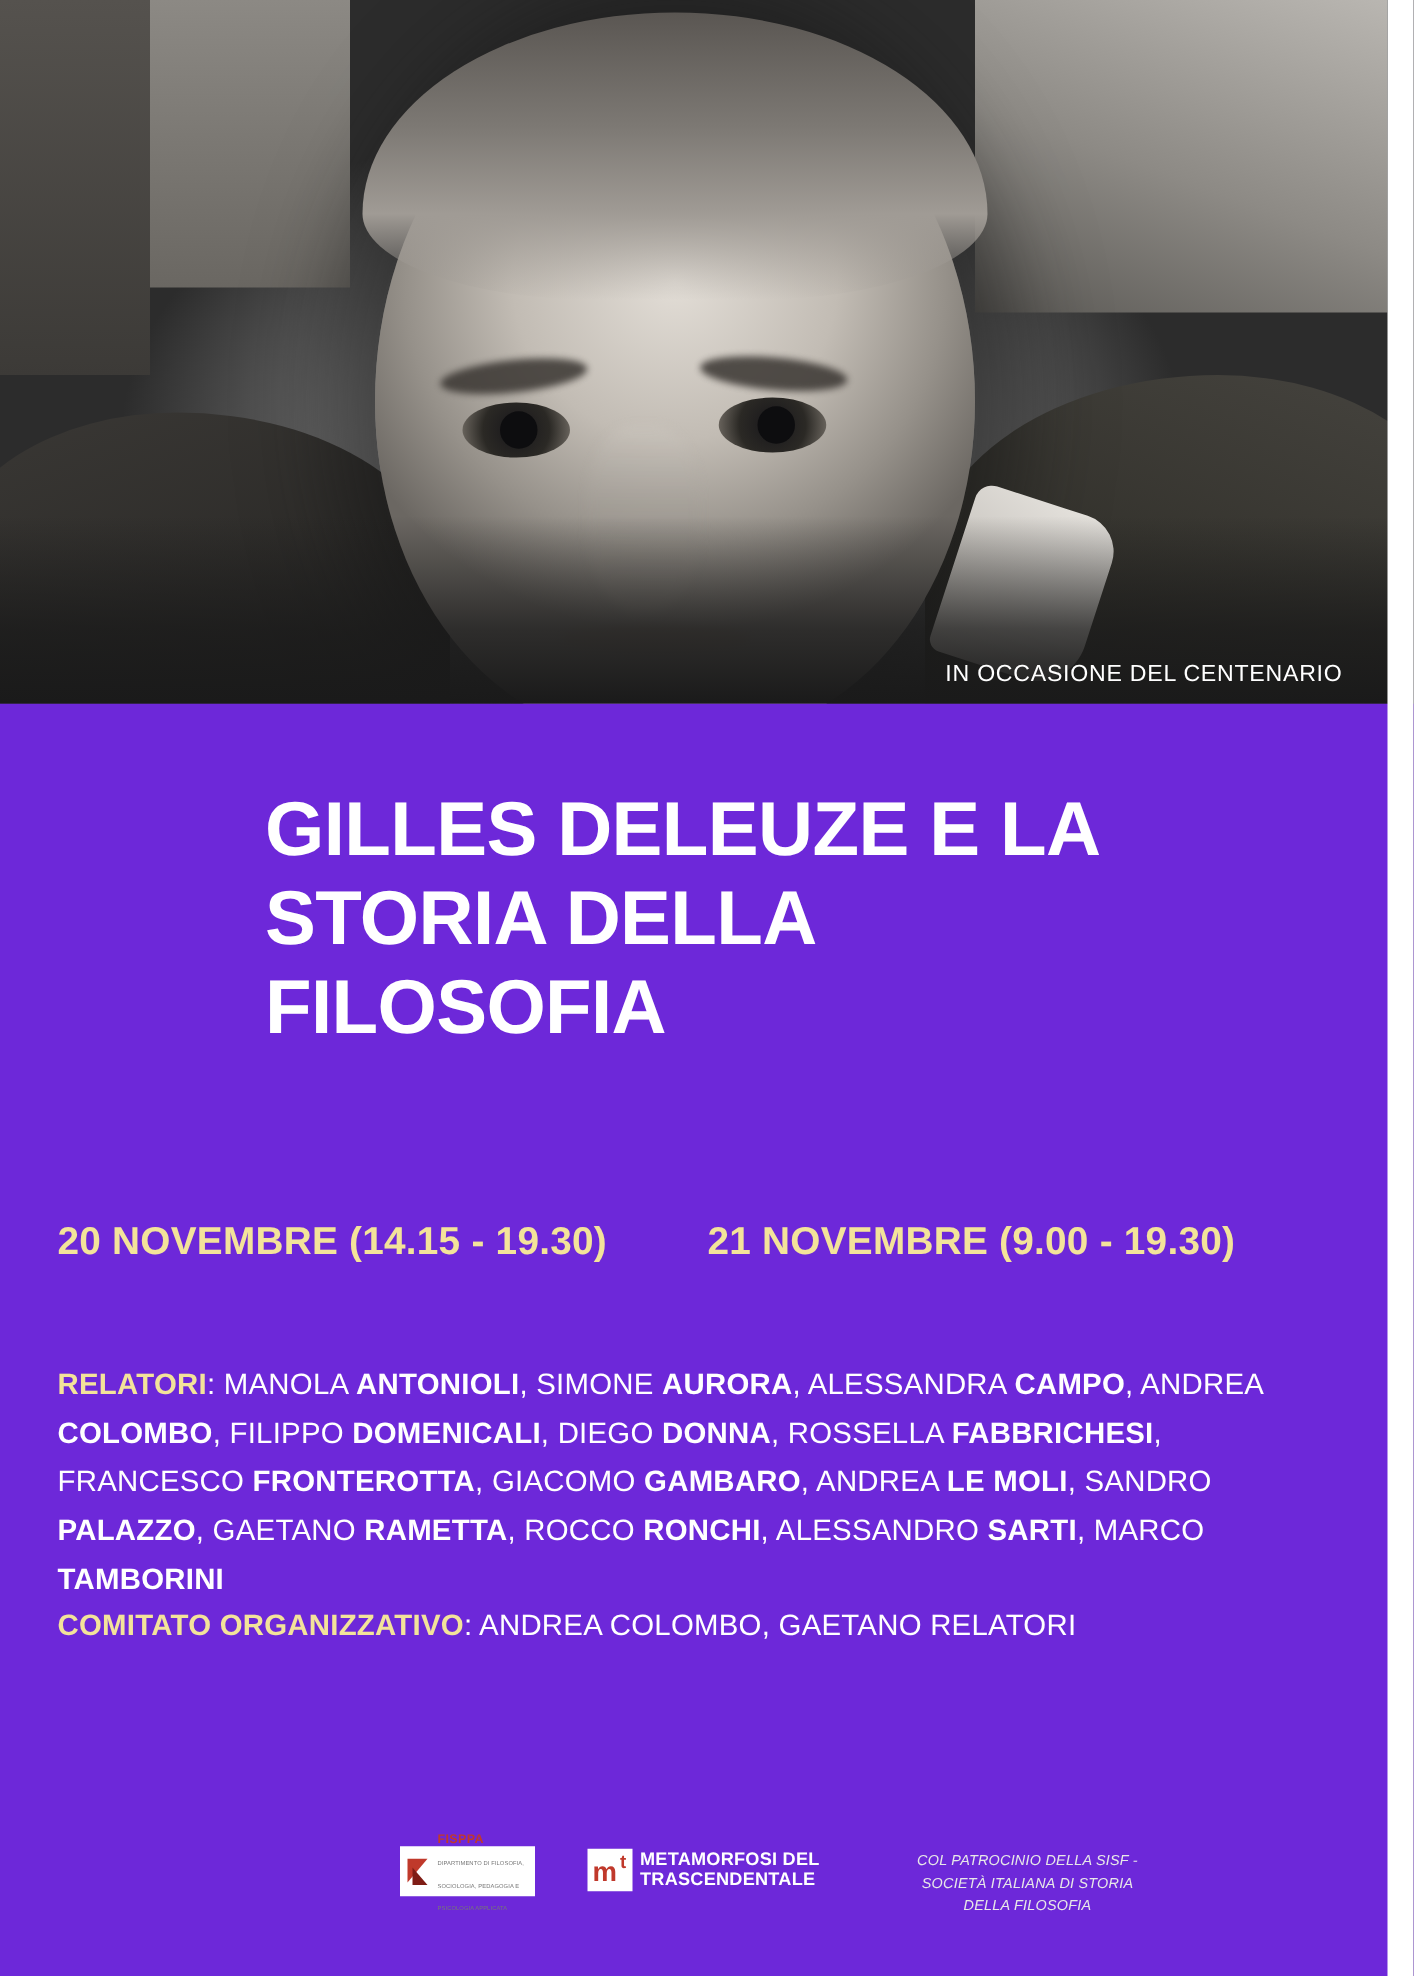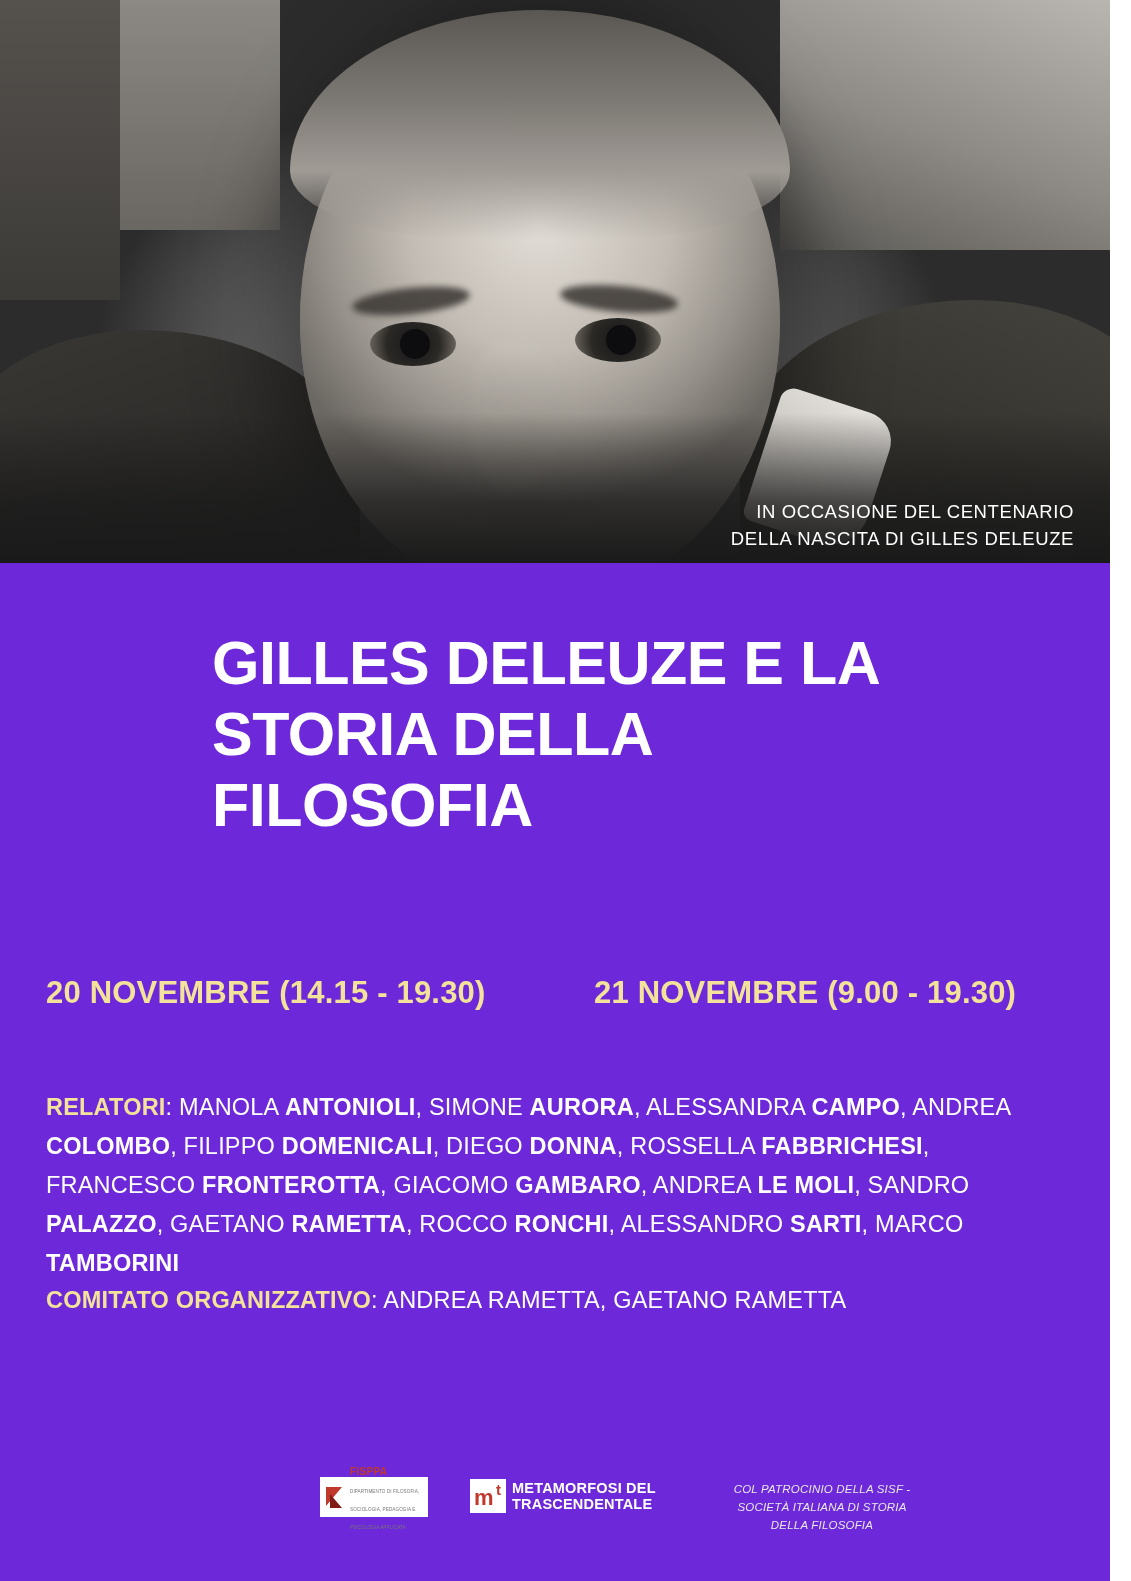--- a/index.html
+++ b/index.html
@@ -214,21 +214,21 @@
     position: absolute;
     left: 46px;
     top: 412px;
     width: 1020px;
     color: #f3e39a;
     font-size: 31px;
     font-weight: bold;
     letter-spacing: 0.2px;
   }
   .date-1 { position: absolute; left: 0; top: 0; }
-  .date-2 { position: absolute; left: 548px; top: 0; }
+  .date-2 { position: absolute; left: 520px; top: 0; }
   .speakers {
     position: absolute;
     left: 46px;
     top: 525px;
     width: 1012px;
     color: #ffffff;
     font-size: 23.5px;
     line-height: 1.66;
     letter-spacing: 0.2px;
   }
@@ -373,21 +373,20 @@
     <div class="eye-l"></div>
     <div class="eye-r"></div>
     <div class="pupil-l"></div>
     <div class="pupil-r"></div>
     <div class="nose"></div>
     <div class="mouth"></div>
     <div class="collar"></div>
     <div class="photo-fade"></div>
     <div class="occasion">
       <div>IN OCCASIONE DEL CENTENARIO</div>
-      <div>DELLA NASCITA DI GILLES DELEUZE</div>
     </div>
   </div>
 
   <div class="content">
 
     <div class="title">
       <div>GILLES DELEUZE E LA</div>
       <div>STORIA DELLA</div>
       <div>FILOSOFIA</div>
     </div>
@@ -396,21 +395,21 @@
     <div class="dates">
       <span class="date-1">20 NOVEMBRE (14.15 - 19.30)</span>
       <span class="date-2">21 NOVEMBRE (9.00 - 19.30)</span>
     </div>
 
     <div class="speakers">
       <span class="label-y">RELATORI</span><span>: MANOLA <span class="bold">ANTONIOLI</span>, SIMONE <span class="bold">AURORA</span>, ALESSANDRA <span class="bold">CAMPO</span>, ANDREA <span class="bold">COLOMBO</span>, FILIPPO <span class="bold">DOMENICALI</span>, DIEGO <span class="bold">DONNA</span>, ROSSELLA <span class="bold">FABBRICHESI</span>, FRANCESCO <span class="bold">FRONTEROTTA</span>, GIACOMO <span class="bold">GAMBARO</span>, ANDREA <span class="bold">LE MOLI</span>, SANDRO <span class="bold">PALAZZO</span>, GAETANO <span class="bold">RAMETTA</span>, ROCCO <span class="bold">RONCHI</span>, ALESSANDRO <span class="bold">SARTI</span>, MARCO <span class="bold">TAMBORINI</span></span>
     </div>
 
     <div class="committee">
-      <span class="label-y">COMITATO ORGANIZZATIVO</span><span>: ANDREA RAMETTA, GAETANO RAMETTA</span>
+      <span class="label-y">COMITATO ORGANIZZATIVO</span><span>: ANDREA COLOMBO, GAETANO RELATORI</span>
     </div>
 
     <div class="footer">
 
       <div class="logo-fisppa">
         <span class="fisppa-mark">
           <i class="a"></i>
             <i class="b"></i>
         </span>
         <span>

